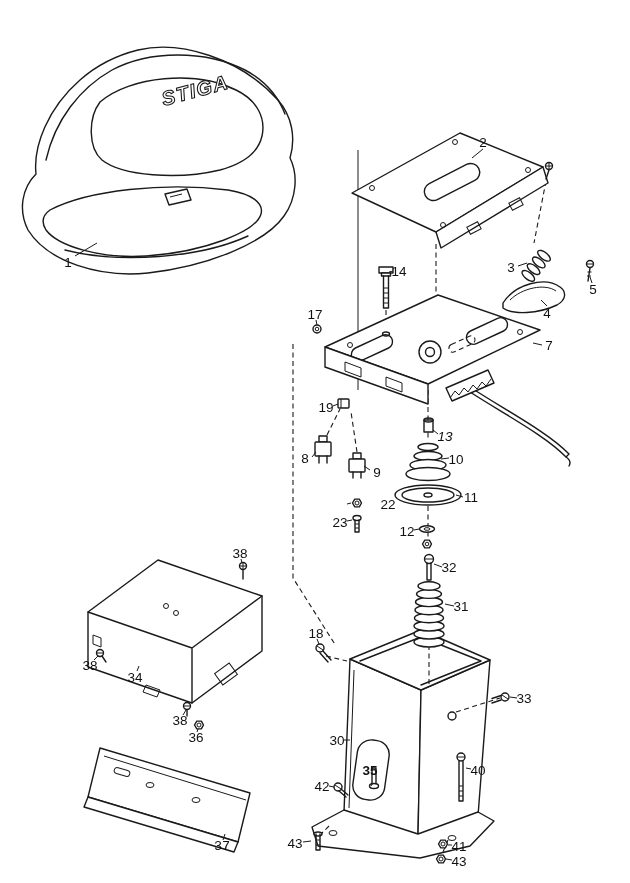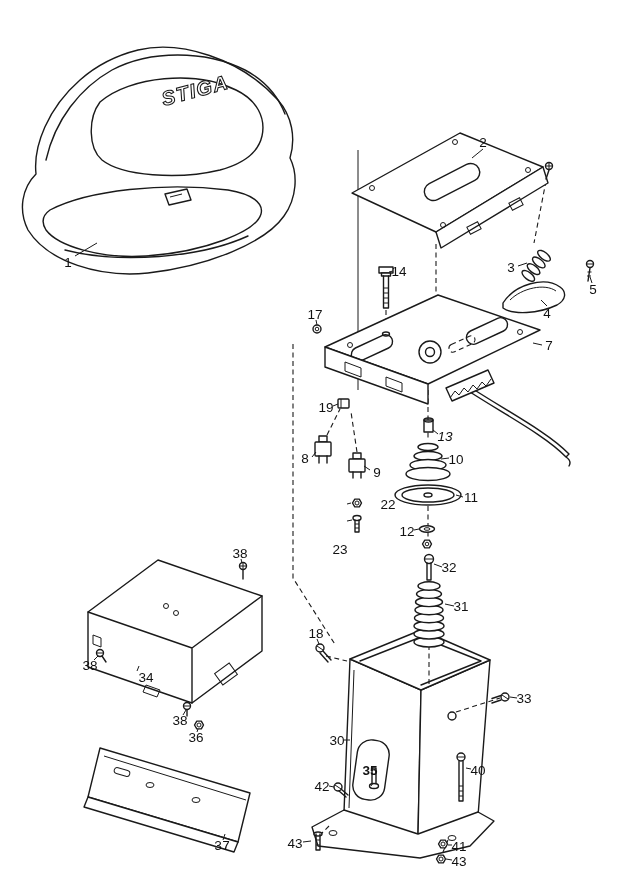--- a/index.html
+++ b/index.html
@@ -353,26 +353,26 @@
       <span class="callout" style="left: 377px; top: 472px;">9</span>
       <span class="callout" style="left: 456px; top: 459px;">10</span>
       <span class="callout" style="left: 471px; top: 497px;">11</span>
       <span class="callout" style="left: 407px; top: 531px;">12</span>
       <span class="callout" style="left: 445px; top: 436px; font-style: italic;">13</span>
       <span class="callout" style="left: 399px; top: 271px; text-align: right;">14</span>
       <span class="callout" style="left: 315px; top: 314px;">17</span>
       <span class="callout" style="left: 316px; top: 633px;">18</span>
       <span class="callout" style="left: 326px; top: 407px;">19</span>
       <span class="callout" style="left: 350px; top: 504px; margin-left: 38px;">22</span>
-      <span class="callout" style="left: 340px; top: 522px; margin-top: 27px;">23</span>
+      <span class="callout" style="left: 340px; top: 522px;">23</span>
       <span class="callout" style="left: 337px; top: 740px;">30</span>
       <span class="callout" style="left: 461px; top: 606px;">31</span>
       <span class="callout" style="left: 449px; top: 567px;">32</span>
       <span class="callout" style="left: 524px; top: 698px;">33</span>
-      <span class="callout" style="left: 146px; top: 677px;">34</span>
+      <span class="callout" style="left: 135px; top: 677px;">34</span>
       <span class="callout" style="left: 370px; top: 770px; font-weight: bold;">35</span>
       <span class="callout" style="left: 196px; top: 737px;">36</span>
       <span class="callout" style="left: 222px; top: 846px; font-family: Liberation Mono, monospace;">37</span>
       <span class="callout" style="left: 240px; top: 553px;">38</span>
       <span class="callout" style="left: 90px; top: 665px;">38</span>
       <span class="callout" style="left: 180px; top: 720px;">38</span>
       <span class="callout" style="left: 478px; top: 770px;">40</span>
       <span class="callout" style="left: 459px; top: 846px;">41</span>
       <span class="callout" style="left: 322px; top: 786px;">42</span>
       <span class="callout" style="left: 295px; top: 843px;">43</span>

